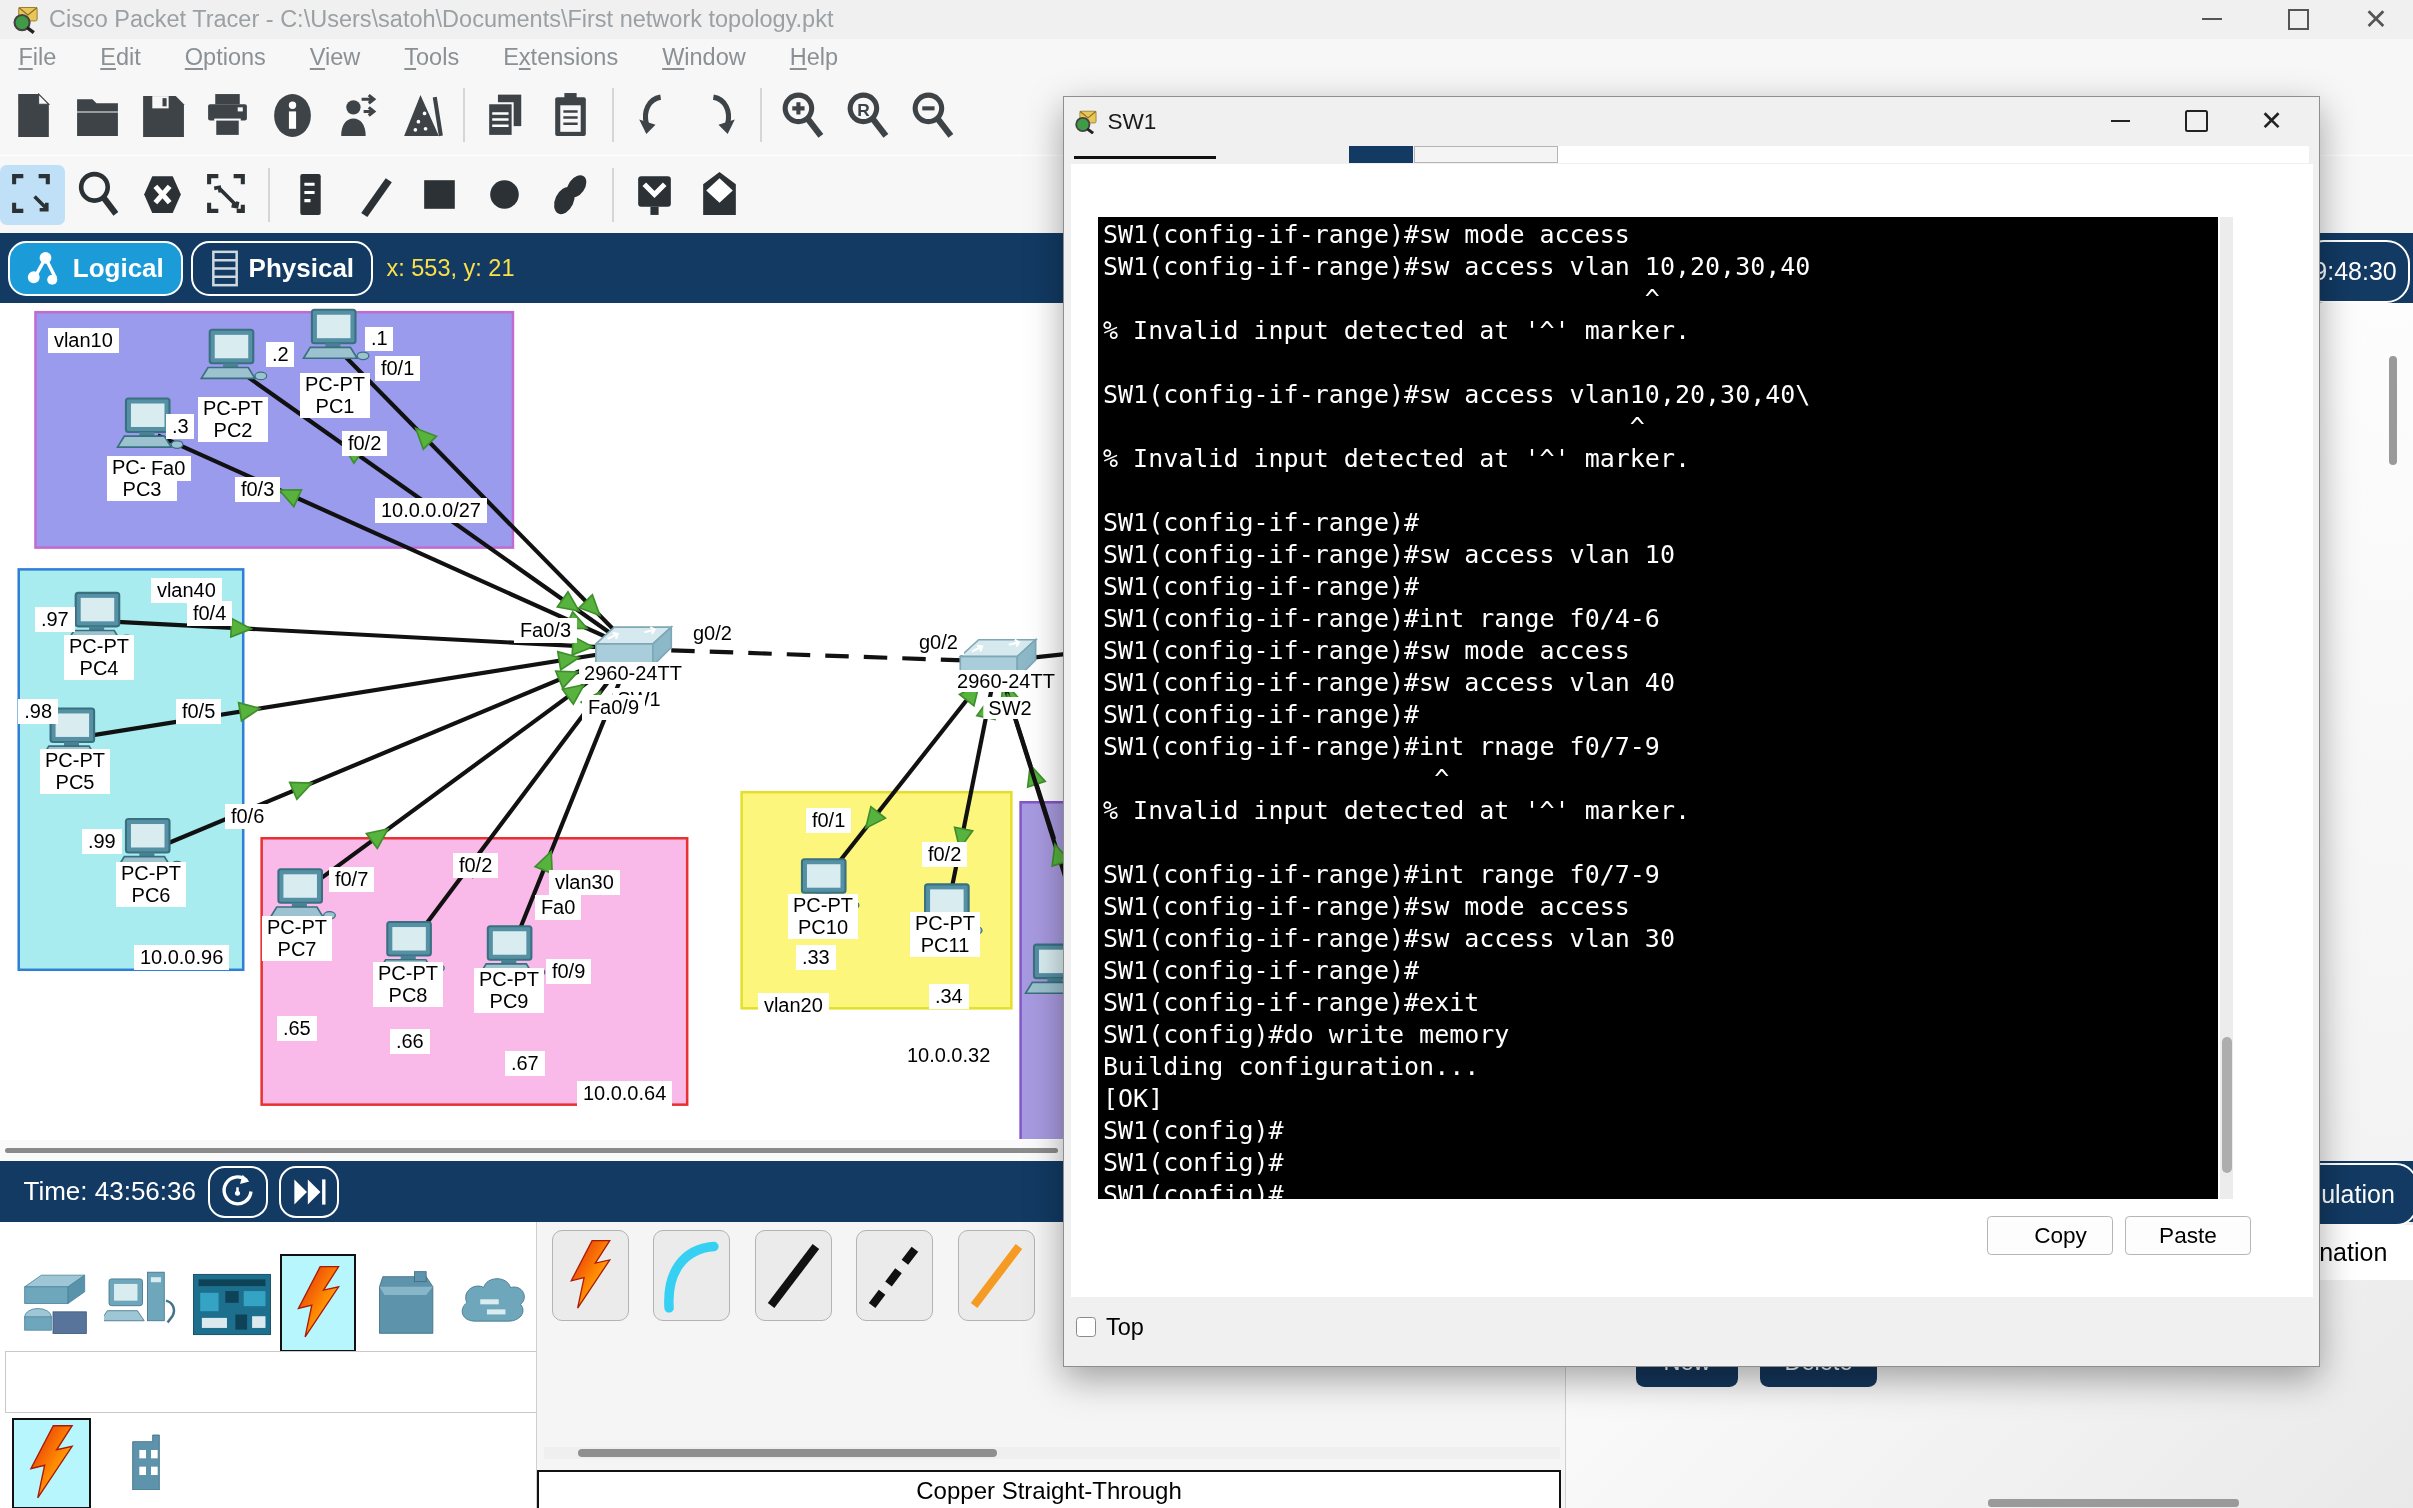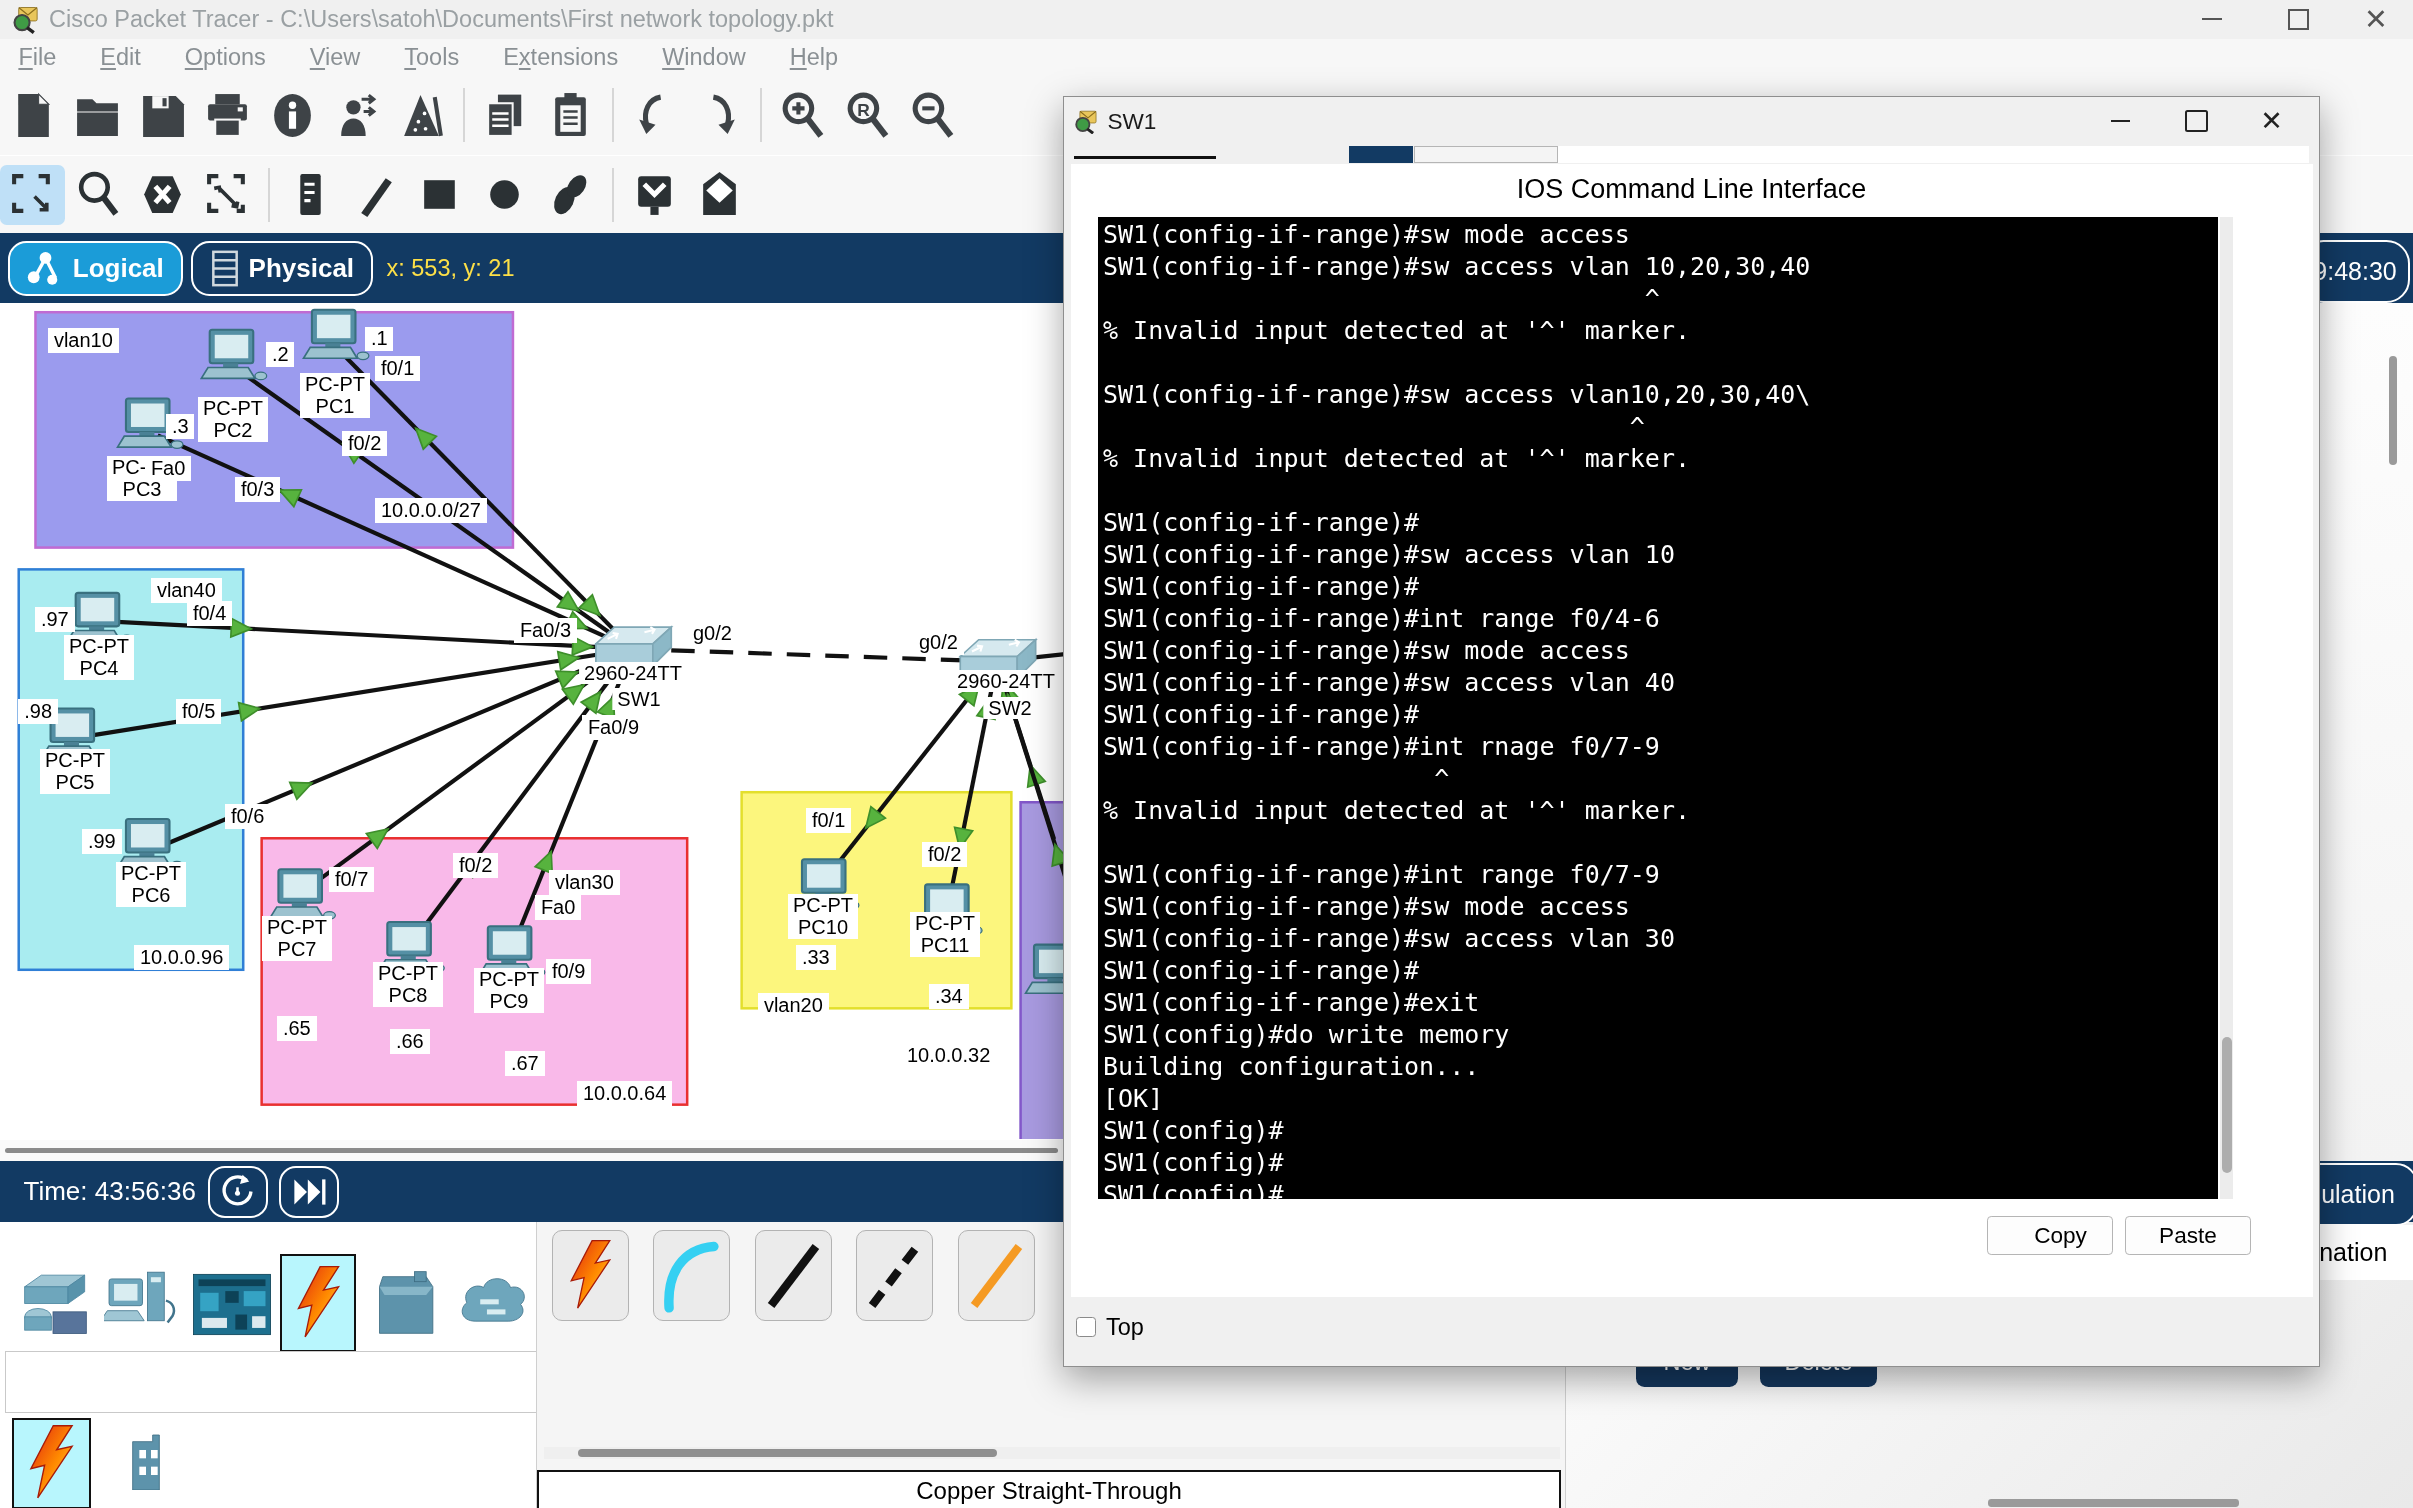--- a/index.html
+++ b/index.html
@@ -497,21 +497,21 @@
     <div class="tlabel" style="left: 577px; top: 778px;">10.0.0.64</div>
     <div class="tlabel" style="left: 806px; top: 505px;">f0/1</div>
     <div class="tlabel" style="left: 922px; top: 539px;">f0/2</div>
     <div class="tlabel" style="left: 796px; top: 642px;">.33</div>
     <div class="tlabel" style="left: 929px; top: 681px;">.34</div>
     <div class="tlabel" style="left: 758px; top: 690px;">vlan20</div>
     <div class="tlabel" style="left: 901px; top: 740px;">10.0.0.32</div>
     <div class="tlabel" style="left: 514px; top: 315px;">Fa0/3</div>
     <div class="tlabel" style="left: 687px; top: 318px;">g0/2</div>
     <div class="tlabel" style="left: 913px; top: 327px;">g0/2</div>
-    <div class="tlabel" style="left: 582px; top: 412px;">Fa0/9</div>
+    <div class="tlabel" style="left: 582px; top: 392px;">Fa0/9</div>
   </div>
 <div class="abs" id="hscroll-canvas">
     <div class="thumb"></div>
   </div>
 
 <div class="abs" id="rightpanel"></div>
 <div class="abs" id="rp-vthumb" style="z-index:6;"></div>
 <div class="abs clockpill" style="left:2298px;top:1163px;width:116px;height:59px;z-index:6;border-radius:22px;">
   <span>ulation</span>
 </div>
@@ -672,21 +672,20 @@
       <div style="width:18.4px;height:18.4px;border:2.5px solid #222;border-radius:2.5px;"></div>
     </div>
   <div class="dlg-ctl" style="left:1183px;font-size:27px;">✕</div>
 
   <div class="abs" style="left:10px;top:59px;width:142px;height:3.4px;background:#111;"></div>
   <div class="abs" style="left:285px;top:49px;width:64px;height:17px;background:#123a63;"></div>
   <div class="abs" style="left:350px;top:49px;width:144px;height:17px;background:#f4f4f4;border:0.8px solid #b5b5b5;box-sizing:border-box;"></div>
   <div class="abs" style="left:494px;top:49px;width:751px;height:17px;background:#fff;"></div>
 
   <div class="abs" id="dlg-white"></div>
-  <div class="abs" id="dlg-heading">IOS Command Line Interface</div>
 
   <div class="abs" id="terminal">
       <pre id="term-pre">SW1(config-if-range)#sw mode access
 SW1(config-if-range)#sw access vlan 10,20,30,40
                                     ^
 % Invalid input detected at '^' marker.
 
 SW1(config-if-range)#sw access vlan10,20,30,40\
                                    ^
 % Invalid input detected at '^' marker.

